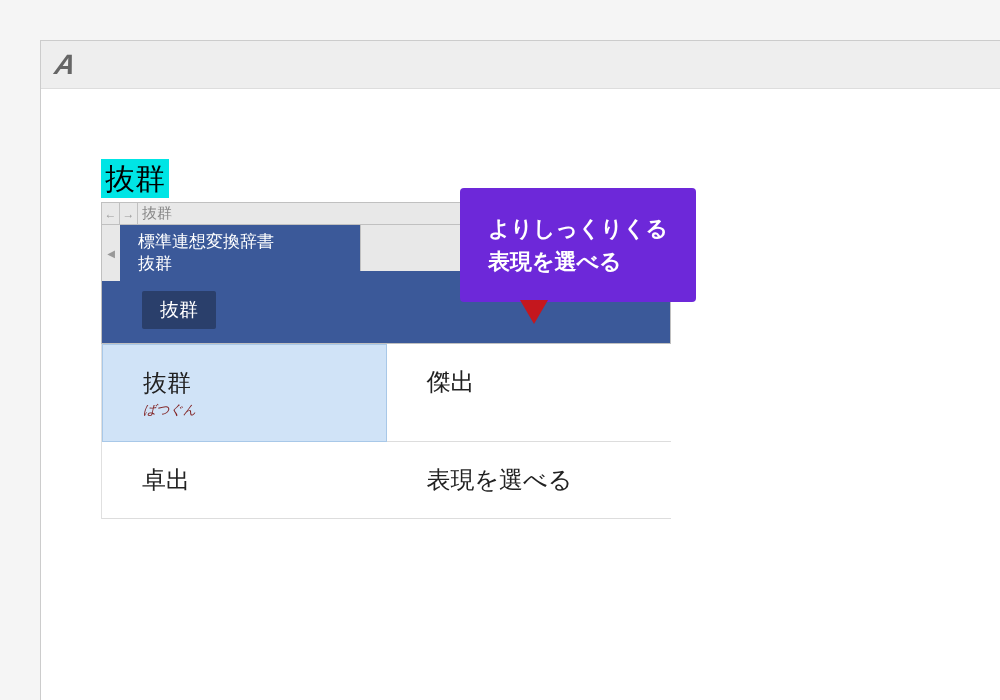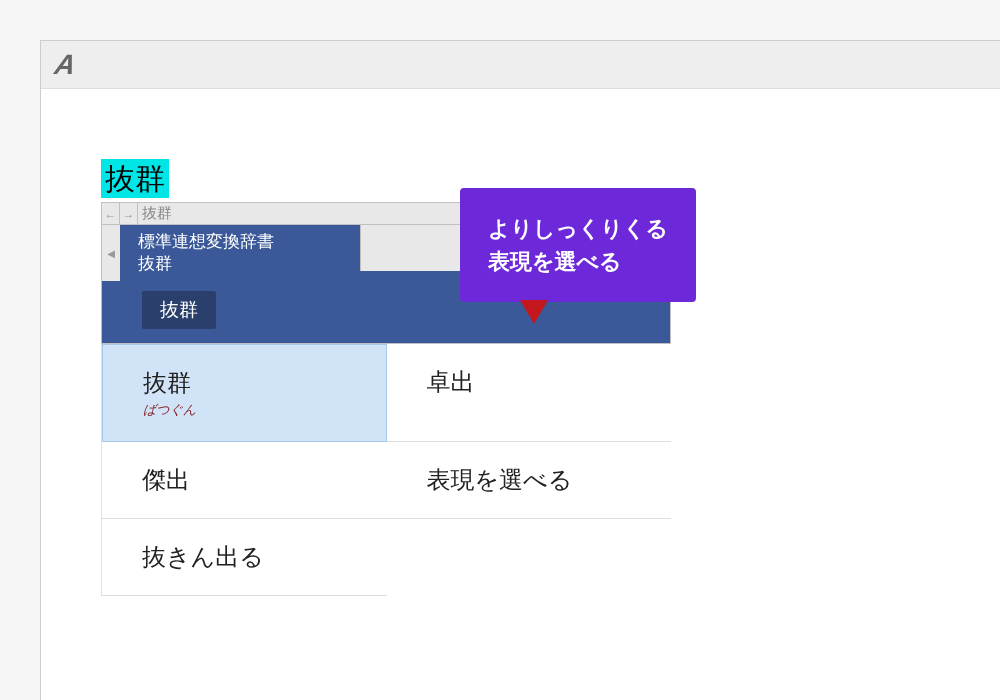--- a/index.html
+++ b/index.html
@@ -200,30 +200,27 @@
           <span class="ime-tab">抜群</span>
         </div>
       </div>
 
       <div class="candidate-grid">
         <div class="candidate-cell selected">
           <div>抜群</div>
           <div class="candidate-reading">ばつぐん</div>
         </div>
         <div class="candidate-cell">
+          <div>傑出</div>
+        </div>
+        <div class="candidate-cell">
           <div>卓出</div>
-        </div>
-        <div class="candidate-cell">
-          <div>傑出</div>
         </div>
         <div class="candidate-cell">
           <div>表現を選べる</div>
-        </div>
-        <div class="candidate-cell">
-          <div>抜きん出る</div>
         </div>
       </div>
     </div>
   </div>
 </div>
 
 <div class="callout">
   <div>よりしっくりくる</div>
   <div>表現を選べる</div>
   <div class="callout-tail"></div>

